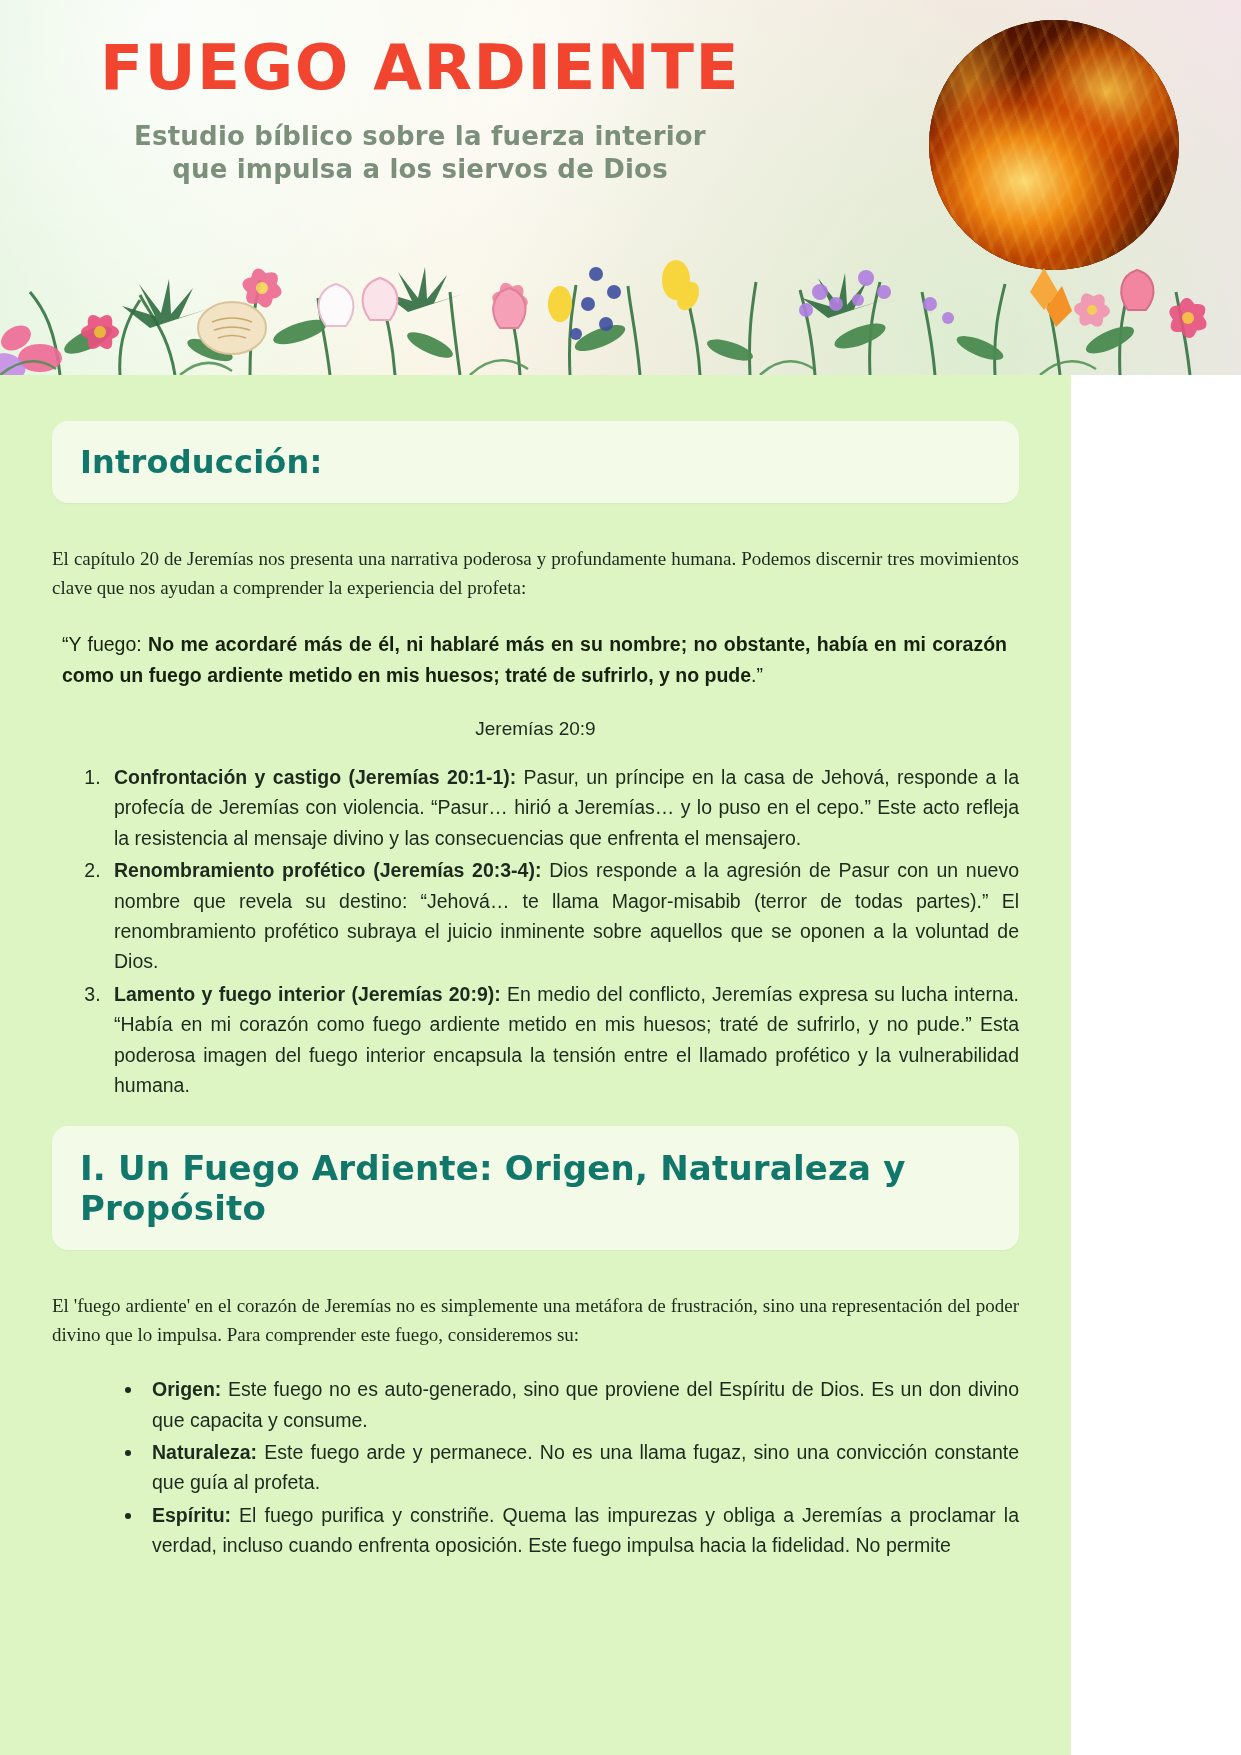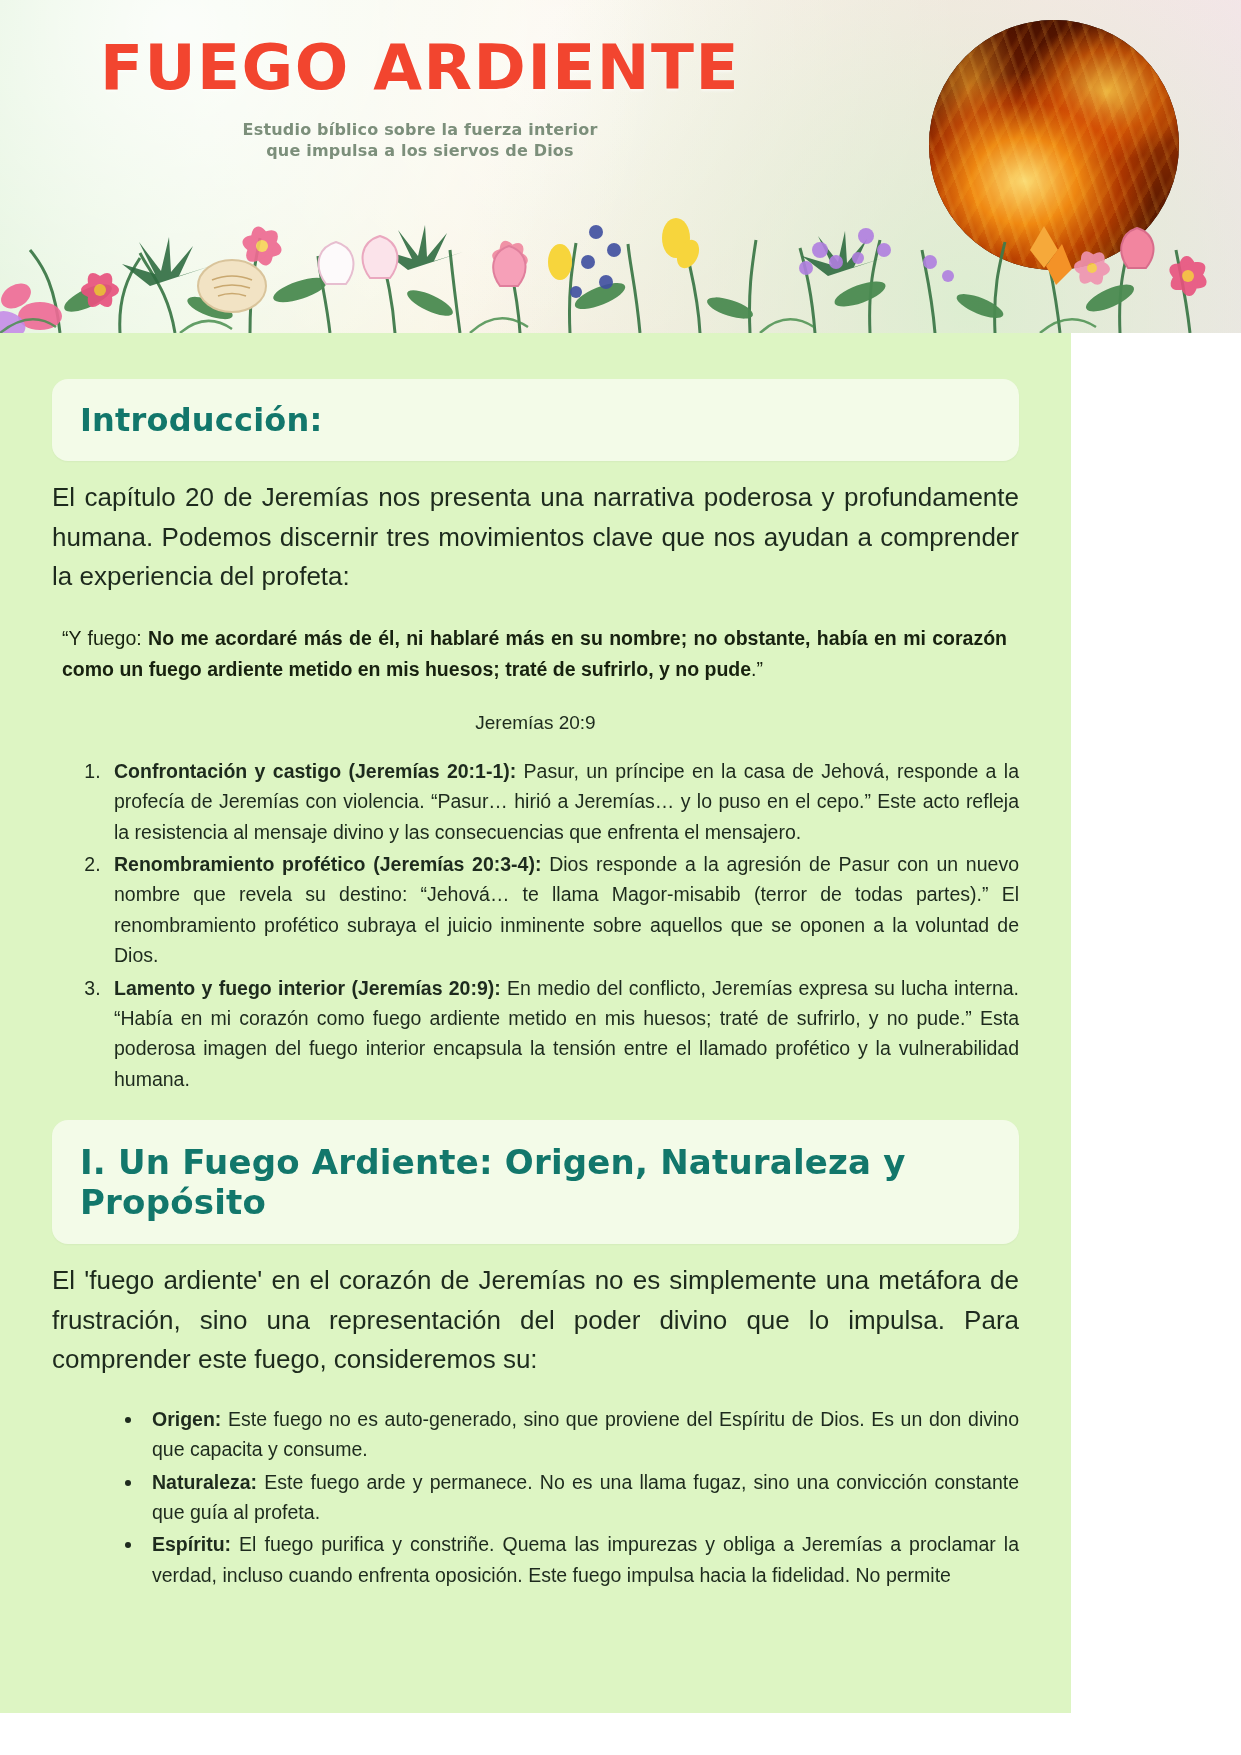--- a/index.html
+++ b/index.html
@@ -12,21 +12,21 @@
     background: #ffffff;
     font-family: "Liberation Sans", sans-serif;
     overflow: hidden;
     position: relative;
   }
 
   
   .header {
     position: relative;
     width: 1241px;
-    height: 333px;
+    height: 375px;
     overflow: hidden;
     background: linear-gradient(105deg, #d9f0d2 0%, #eaf6e0 18%, #f7f3df 38%, #fbe9e4 58%, #fde6ea 78%, #f6e3ee 100%);
     text-decoration: underline;
   }
   .header-glow {
     position: absolute;
     inset: 0;
     background:
       radial-gradient(circle at 14% 8%, rgba(255,255,255,0.85) 0%, rgba(255,255,255,0) 45%),
       radial-gradient(circle at 78% 92%, rgba(210,240,200,0.75) 0%, rgba(255,255,255,0) 50%),
@@ -44,21 +44,21 @@
     font-size: 63px;
     font-weight: bold;
     color: #f2452f;
     letter-spacing: 1.5px;
     margin: 0;
     line-height: 1.08;
     text-shadow: 0 2px 3px rgba(255,255,255,0.55);
   }
   .subtitle {
     font-family: "DejaVu Sans", sans-serif;
-    font-size: 16px;
+    font-size: 26px;
     font-weight: bold;
     color: #7c8f7b;
     line-height: 1.28;
     margin: 18px 0 9px 0;
     letter-spacing: 0.2px;
   }
 
   
   .fire-circle {
     position: absolute;
@@ -121,25 +121,26 @@
     font-family: "DejaVu Sans", sans-serif;
     font-size: 32px;
     font-weight: bold;
     color: #12776b;
     letter-spacing: 0.2px;
   }
   .section-banner.big h2 {
     font-size: 34px;
   }
   p.para {
-    font-size: 26px;
+    font-size: 19px;
     line-height: 1.52;
     color: #1d2a1d;
-    margin: 17px 0 0 0;
+    margin: 42px 0 0 0;
     text-align: justify;
+    font-family: Liberation Serif, serif;
   }
   .verse {
     font-size: 19.5px;
     line-height: 1.62;
     color: #17210f;
     margin: 26px 0 0 10px;
     text-align: justify;
     padding-right: 12px;
   }
   .verse b {

